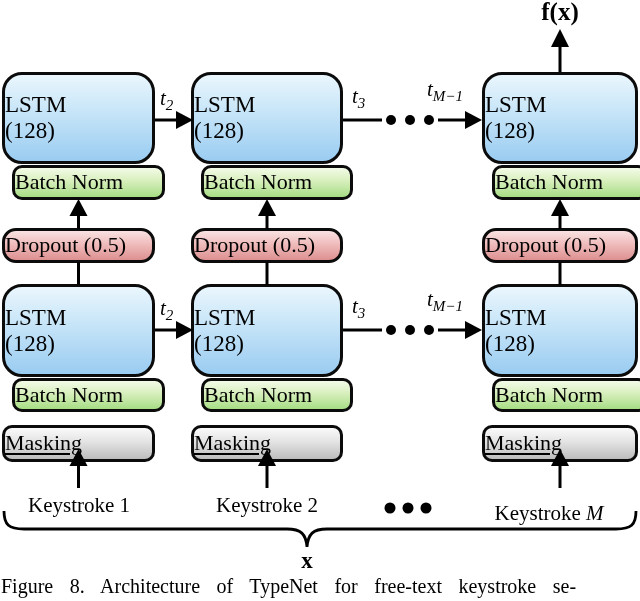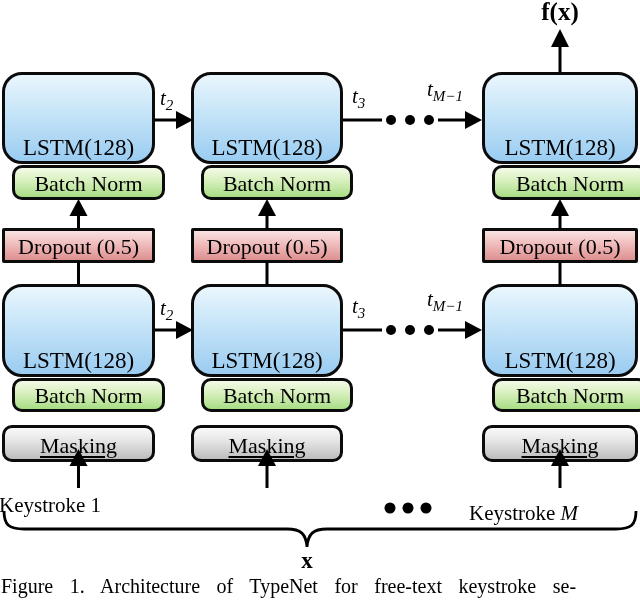--- a/index.html
+++ b/index.html
@@ -3,36 +3,36 @@
 <meta charset="utf-8">
 <style>
   html,body { margin:0; padding:0; background:#ffffff; }
   #stage {
     position:relative; width:640px; height:601px; overflow:hidden;
     background:#ffffff; font-family:"Liberation Serif", serif; color:#000;
   }
   .box {
     position:absolute; box-sizing:border-box;
     border:3.5px solid #0b0b0b;
-    display:flex; flex-direction:row; align-items:flex-end; justify-content:center;
+    display:flex; flex-direction:column; align-items:flex-start; justify-content:center;
     text-align:center; line-height:1.12; font-size:22px;
   }
   .lstm  { border-radius:20px; font-size:23px;
            background:linear-gradient(to bottom, #eaf6fd 0%, #cde8f9 35%, #9accf1 100%); }
   .bn    { border-radius:10px;
            background:linear-gradient(to bottom, #f3fbe8 0%, #d7efbc 45%, #a7dd85 100%);margin-left:10px; }
-  .drop  { border-radius:2px;
+  .drop  { border-radius:14px;
            background:linear-gradient(to bottom, #f9e2e2 0%, #f0bcbc 45%, #dd9090 100%); }
   .mask  { border-radius:10px;
            background:linear-gradient(to bottom, #fafafa 0%, #e3e3e3 45%, #bdbdbd 100%);margin-top:12px; }
   .mask .u { text-decoration:underline; text-underline-offset:3px; }
   .lbl { position:absolute; }
   .tlabel { font-style:italic; font-size:21px; }
   .tlabel sub { font-size:15px; font-style:italic; line-height:0; }
-  .ks { width:160px; text-align:left; font-size:21px; }
+  .ks { width:160px; text-align:center; font-size:21px; }
   .ks .it { font-style:italic; }
   .outfx { width:120px; text-align:center; font-weight:bold; font-size:25px; }
   .xlab { width:60px; text-align:center; font-weight:bold; font-size:23px; }
   .caption {
     position:absolute; left:1px; right:0; top:575px;
     font-size:20px; white-space:nowrap; word-spacing:11.5px; overflow:hidden;
   }
   svg.overlay { position:absolute; left:0; top:0; pointer-events:none; }
   .stroke { stroke:#000; stroke-width:3; fill:none; }
   .fill   { fill:#000; stroke:none; }
@@ -111,27 +111,30 @@
   <div class="lbl tlabel" style="left:160px; top:86px;"><span>t</span><sub>2</sub></div>
   <div class="lbl tlabel" style="left:160px; top:296px;"><span>t</span><sub>2</sub></div>
   <div class="lbl tlabel" style="left:352px; top:84px;"><span>t</span><sub>3</sub></div>
   <div class="lbl tlabel" style="left:352px; top:294px;"><span>t</span><sub>3</sub></div>
   <div class="lbl tlabel" style="left:427px; top:77px;"><span>t</span><sub>M−1</sub></div>
   <div class="lbl tlabel" style="left:427px; top:287px;"><span>t</span><sub>M−1</sub></div>
 
   <div class="lbl ks" style="left:-1px; top:493px;">
     <span>Keystroke</span> <span>1</span>
   </div>
+  <div class="lbl ks" style="left:187px; top:493px;">
+    <span>Keystroke</span> <span>2</span>
+  </div>
   <div class="lbl ks" style="left:469px; top:493px;margin-top:8px;">
     <span>Keystroke</span> <span class="it">M</span>
   </div>
 
   <div class="lbl xlab" style="left:277px; top:548px;">x</div>
 
-  <div class="caption">Figure 1. Architecture of TypeNet for free-text keystroke se-</div>
+  <div class="caption">Figure 8. Architecture of TypeNet for free-text keystroke se-</div>
 
   <svg class="overlay" width="640" height="601" viewBox="0 0 640 601">
 
     <line class="stroke" x1="560" y1="72" x2="560" y2="46"></line>
     <polygon class="fill" points="560,29 551,47 569,47"></polygon>
 
     <line class="stroke" x1="78.5" y1="285" x2="78.5" y2="262"></line>
     <line class="stroke" x1="78.5" y1="229" x2="78.5" y2="214"></line>
     <polygon class="fill" points="78.5,199 69.5,216 87.5,216"></polygon>
     <line class="stroke" x1="78.5" y1="488" x2="78.5" y2="464"></line>

